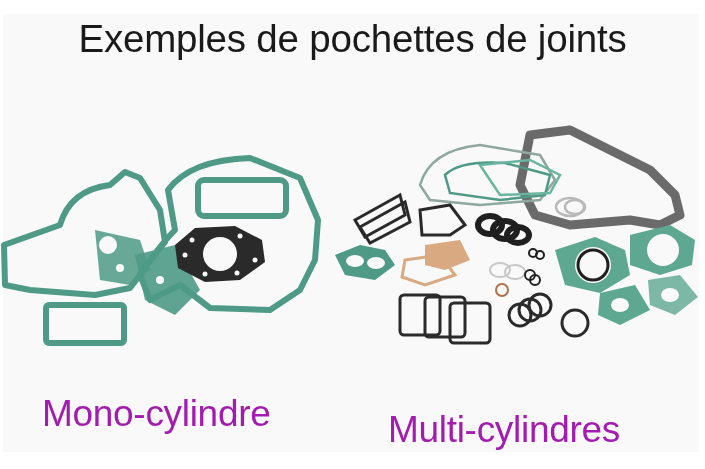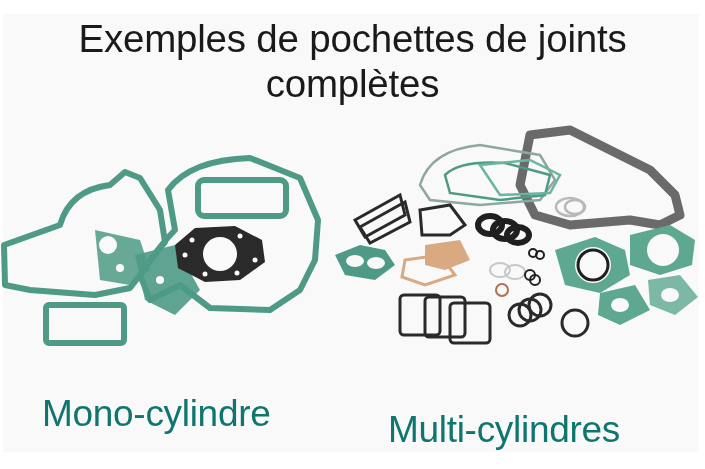--- a/index.html
+++ b/index.html
@@ -1,32 +1,31 @@
 <!DOCTYPE html>
 <html><head>
   <meta charset="utf-8">
   <style>
     html, body { margin: 0; padding: 0; background: #ffffff; }
     body { width: 705px; height: 469px; position: relative; overflow: hidden; font-family: "Liberation Sans", sans-serif; }
     .panel { position: absolute; left: 3px; top: 14px; width: 696px; height: 438px; background: #f9f9f9; }
     .title { position: absolute; left: 0; top: 16px; width: 705px; text-align: center; color: #1a1a1a; font-size: 38.5px; line-height: 45px; letter-spacing: -0.2px; }
     .title span { display: block; }
-    .label { position: absolute; color: #0f766e; font-size: 37px; line-height: 40px; white-space: nowrap; letter-spacing: -0.3px; }
+    .label { position: absolute; color: #a21caf; font-size: 37px; line-height: 40px; white-space: nowrap; letter-spacing: -0.3px; }
     .label-left { left: 42px; top: 394px; }
     .label-right { left: 388px; top: 410px; }
     svg.kit { position: absolute; }
   </style>
 </head>
 <body>
 
 <div class="panel"></div>
 
 <div class="title">
   <span>Exemples de pochettes de joints</span>
-  <span>complètes</span>
 </div>
 
 <svg class="kit" style="left:0;top:150px" width="335" height="215" viewBox="0 0 335 215">
   <g fill="none" stroke="#4e9a86" stroke-width="6" stroke-linejoin="round">
 
     <path d="M4 95 L60 75 Q70 40 110 35 L125 22 L140 28 L160 60 L165 92 Q150 110 140 125 L130 138 L95 145 L30 140 L5 135 Z"></path>
 
     <path d="M168 40 Q190 10 250 8 L300 28 L318 70 L315 110 L300 140 L270 160 L210 158 L180 135 L150 150 L140 125 Q160 95 175 80 Z"></path>
 
     <rect x="198" y="30" width="88" height="36" rx="6"></rect>

